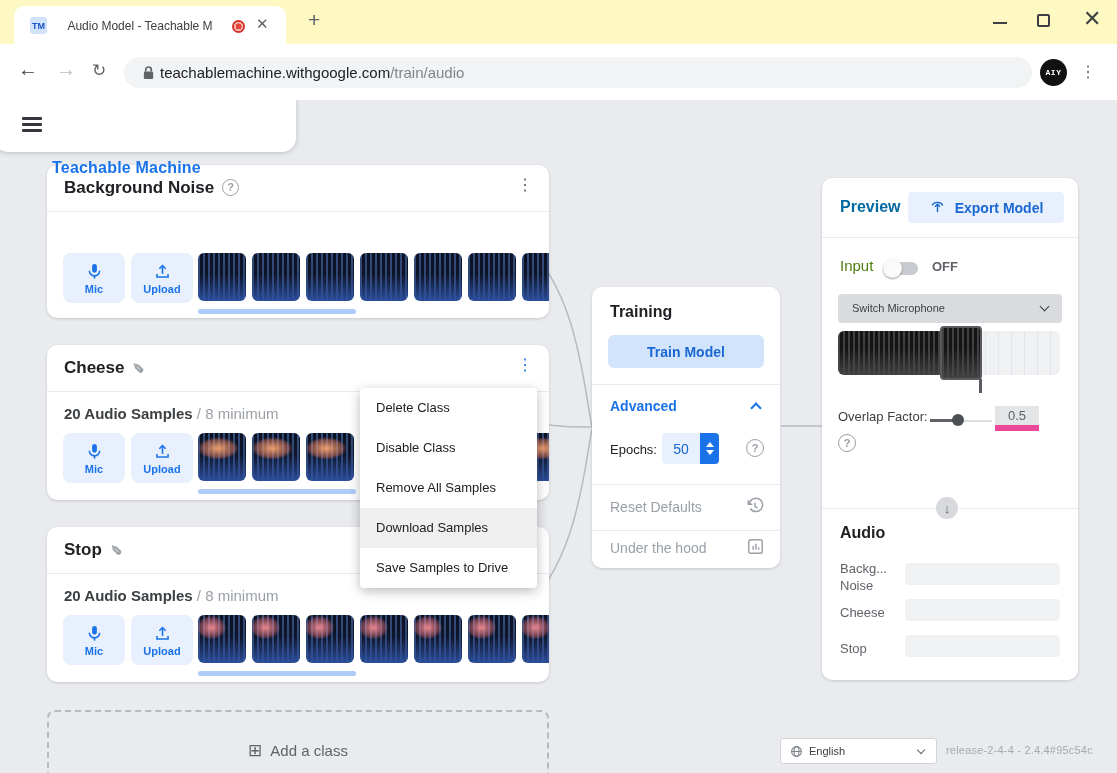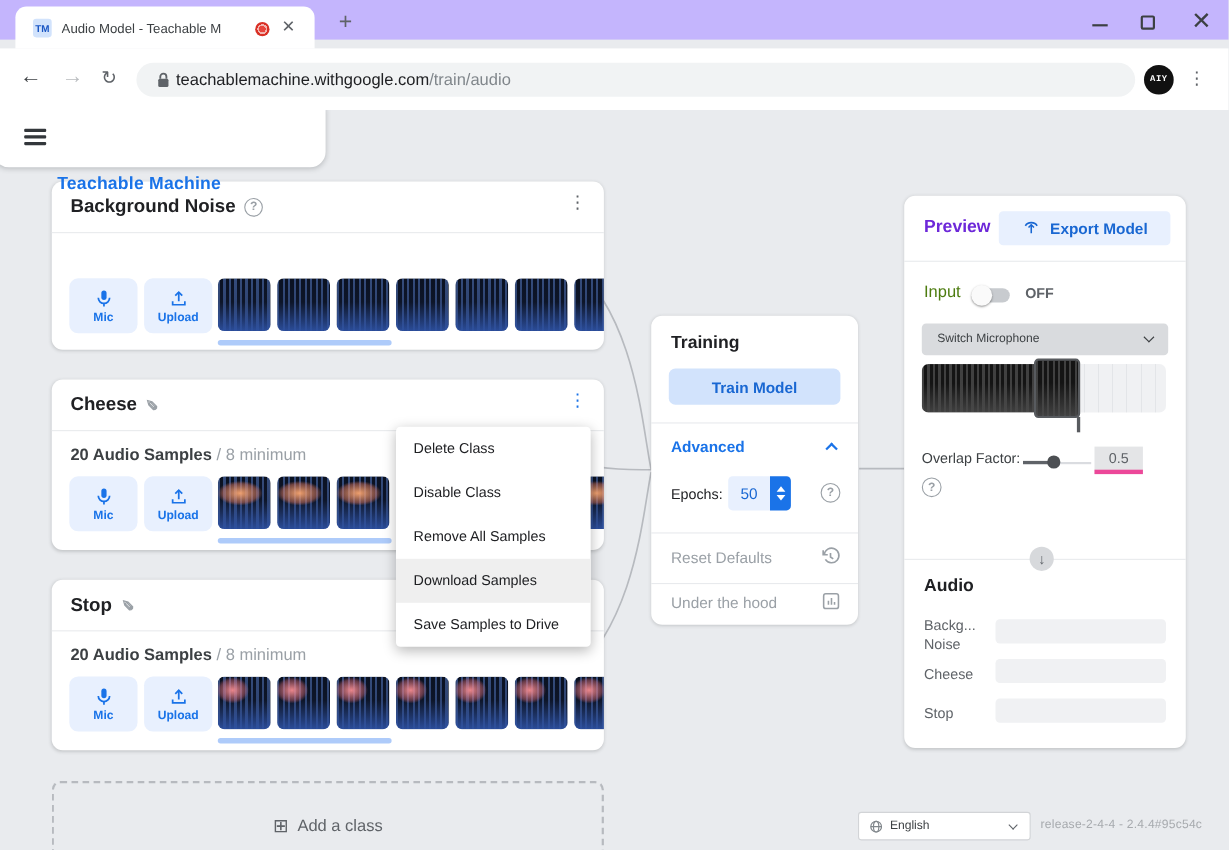--- a/index.html
+++ b/index.html
@@ -1,21 +1,21 @@
 <!DOCTYPE html>
 <html><head>
 <meta charset="utf-8">
 <style>
   * { margin:0; padding:0; box-sizing:border-box; }
   html,body { width:1117px; height:773px; overflow:hidden; background:#e9ebee;
     font-family:"Liberation Sans", sans-serif; }
   #screen { position:relative; width:1117px; height:773px; overflow:hidden; }
 
   
-  .tabstrip { position:absolute; left:0; top:0; width:1117px; height:36px; background:#c4b5fd; z-index:20; }
+  .tabstrip { position:absolute; left:0; top:0; width:1117px; height:56px; background:#fef9c3; z-index:20;text-align:center; }
   .tab { position:absolute; left:14px; top:6px; width:272px; height:38px; background:#fff; border-radius:10px 10px 0 0; }
   .favicon { position:absolute; left:16px; top:11px; width:17px; height:17px; background:#d2e3fc; border-radius:3px;
     color:#1a56c4; font-size:9px; font-weight:bold; display:flex; align-items:center; justify-content:center; }
   .tabtitle { position:absolute; left:42px; top:13px; width:168px; font-size:12px; color:#3c4043;
     white-space:nowrap; overflow:hidden; text-overflow:ellipsis; }
   .recdot { position:absolute; left:218px; top:14px; width:13px; height:13px; border-radius:50%;
     background:radial-gradient(circle, #e8453c 0 3px, #f2b3ae 3px 4.5px, #d93025 4.5px); }
   .tabclose { position:absolute; left:242px; top:9px; font-size:15px; color:#5f6368; cursor:default; }
   .newtab { position:absolute; left:308px; top:8px; font-size:21px; color:#5f6368; }
   .win-min { position:absolute; left:993px; top:22px; width:14px; height:2px; background:#3c4043; }
@@ -109,21 +109,21 @@
   .tri-up { width:0; height:0; border-left:4px solid transparent; border-right:4px solid transparent; border-bottom:5px solid #fff; }
   .tri-dn { width:0; height:0; border-left:4px solid transparent; border-right:4px solid transparent; border-top:5px solid #fff; }
   .helpq2 { position:absolute; right:16px; width:18px; height:18px; border:1.5px solid #9aa0a6; border-radius:50%;
     color:#9aa0a6; font-size:11px; font-weight:bold; display:flex; align-items:center; justify-content:center; }
   .gray-row { position:absolute; left:18px; font-size:14px; color:#9aa0a6; }
   .rowicon { position:absolute; right:15px; }
 
   
   .preview { position:absolute; left:822px; top:178px; width:256px; height:502px; background:#fff;
     border-radius:10px; box-shadow:0 1px 3px rgba(60,64,67,.2); z-index:2; }
-  .pv-title { position:absolute; left:18px; top:20px; font-size:16px; font-weight:bold; color:#6d28d9; }
+  .pv-title { position:absolute; left:18px; top:20px; font-size:16px; font-weight:bold; color:#0369a1; }
   .exportbtn { position:absolute; left:86px; top:14px; width:156px; height:31px; background:#e8f0fe; border-radius:4px;
     display:flex; align-items:center; justify-content:center; gap:9px; color:#1967d2; font-size:14px; font-weight:bold; }
   .pdiv { position:absolute; left:0; width:100%; border-top:1px solid #e8eaed; }
   .in-label { position:absolute; left:18px; top:79px; font-size:15px; color:#4d7c0f; }
   .toggle { position:absolute; left:64px; top:84px; width:32px; height:13px; background:#c8cbcf; border-radius:7px; }
   .knob { position:absolute; left:-3px; top:-3px; width:19px; height:19px; border-radius:50%; background:#fafafa;
     box-shadow:0 1px 2px rgba(0,0,0,.4); }
   .in-state { position:absolute; left:110px; top:81px; font-size:13px; font-weight:bold; color:#5f6368; }
   .micsel { position:absolute; left:16px; top:116px; width:224px; height:29px; background:#d9dbde; border-radius:4px; }
   .micsel-lbl { position:absolute; left:14px; top:8px; font-size:11px; color:#3c4043; }
@@ -137,21 +137,21 @@
     background: repeating-linear-gradient(90deg, #f0f1f3 0 12px, #e3e5e8 12px 13px); }
   .spect-sel { position:absolute; left:102px; top:-5px; width:42px; height:54px; border:2.5px solid #585b5f; border-radius:4px;
     background: linear-gradient(to top, rgba(70,70,70,.9), rgba(20,20,20,.3) 60%),
       repeating-linear-gradient(90deg, rgba(160,160,160,.45) 0 2px, rgba(0,0,0,0) 2px 5px), #141414; }
   .spect-handle { position:absolute; left:141px; top:48px; width:2.5px; height:14px; background:#585b5f; }
   .ov-label { position:absolute; left:16px; top:231px; font-size:13px; color:#3c4043; }
   .sl-track { position:absolute; left:108px; top:242px; width:62px; height:2px; background:#dadce0; }
   .sl-fill { position:absolute; left:108px; top:241px; width:28px; height:3px; background:#5f6368; }
   .sl-dot { position:absolute; left:130px; top:236px; width:12px; height:12px; border-radius:50%; background:#4c4f53; }
   .ov-value { position:absolute; left:173px; top:228px; width:44px; height:25px; background:#e4e5e7;
-    border-bottom:4px solid #ec4899; color:#5f6368; font-size:13px; display:flex; align-items:center; justify-content:center; }
+    border-bottom:6px solid #ec4899; color:#5f6368; font-size:13px; display:flex; align-items:center; justify-content:center; }
   .helpq3 { position:absolute; left:16px; top:256px; width:18px; height:18px; border:1.5px solid #9aa0a6; border-radius:50%;
     color:#9aa0a6; font-size:11px; font-weight:bold; display:flex; align-items:center; justify-content:center; }
   .dncircle { position:absolute; left:114px; top:319px; width:22px; height:22px; border-radius:50%; background:#d7d9dc;
     color:#5f6368; font-size:13px; display:flex; align-items:center; justify-content:center; z-index:3; }
   .out-title { position:absolute; left:18px; top:346px; font-size:16px; font-weight:bold; color:#202124; }
   .out-label { position:absolute; left:18px; width:62px; font-size:13px; color:#5f6368; line-height:17px; white-space:pre-line; }
   .out-bar { position:absolute; left:83px; width:155px; height:22px; background:#f0f1f3; border-radius:4px; }
 
   
   .langsel { position:absolute; left:780px; top:738px; width:157px; height:26px; background:#fff;

